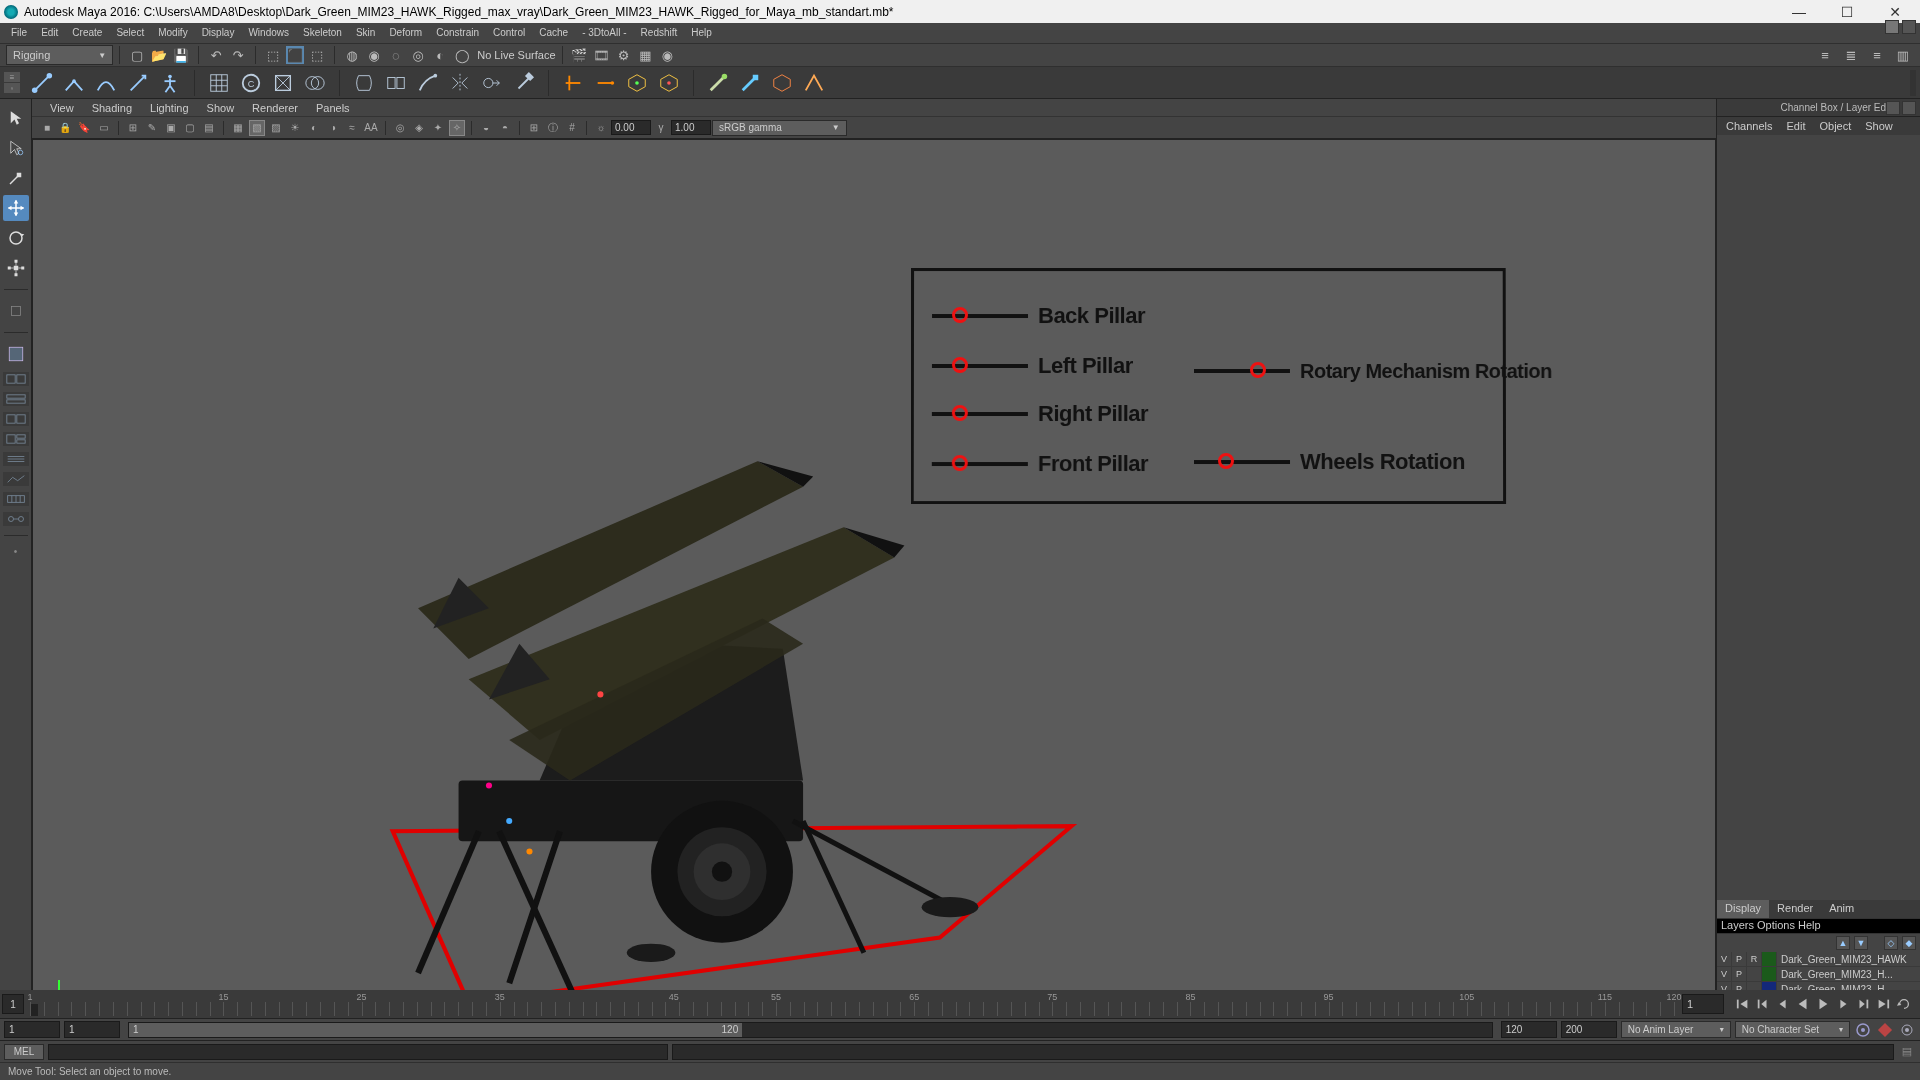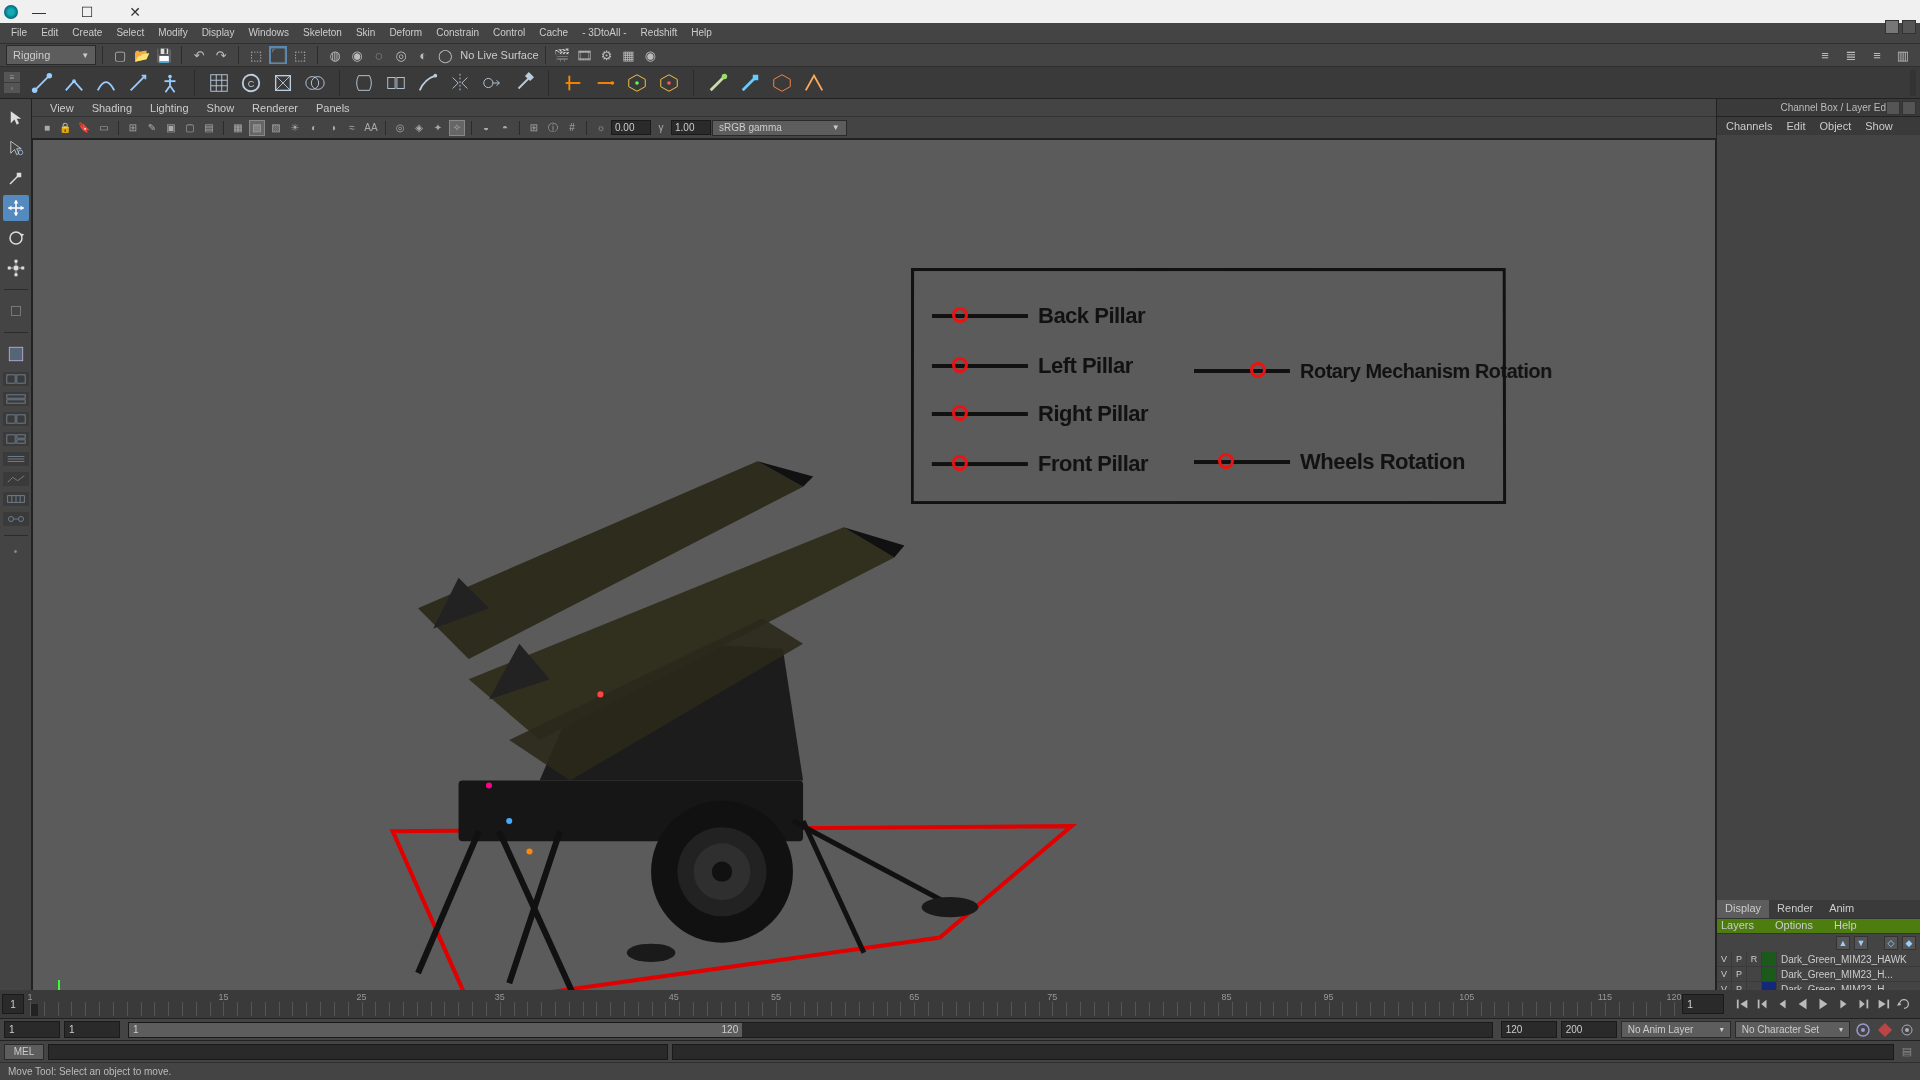--- a/index.html
+++ b/index.html
@@ -11,21 +11,21 @@
 .title-bar .title-text { flex: 1; }
 .win-btns { display: flex; gap: 18px; margin-right: 6px; }
 .win-btn { width: 30px; height: 18px; display: flex; align-items: center; justify-content: center; font-size: 14px; cursor: pointer; color:#333; }
 
 
 .menu-bar { height: 20px; background: #444; display: flex; align-items: center; padding-left: 4px; }
 .menu-bar .menu-item { padding: 0 7px; height: 18px; line-height: 18px; color: #ccc; cursor: pointer; font-size: 10px; }
 
 
 .status-line { height: 24px; background: #444; display: flex; align-items: center; padding: 0 6px; border-top: 1px solid #2f2f2f; border-bottom: 1px solid #2f2f2f; }
-.dropdown { background: #5d5d5d; border: 1px solid #2a2a2a; color: #ccc; height: 20px; display: flex; align-items: center; padding: 0 6px; gap: 31px; cursor: pointer; }
+.dropdown { background: #5d5d5d; border: 1px solid #2a2a2a; color: #ccc; height: 20px; display: flex; align-items: center; padding: 0 6px; gap: 48px; cursor: pointer; }
 .dropdown .arrow { font-size: 8px; }
 .sl-sep { width: 1px; height: 18px; background: #2b2b2b; margin: 0 6px; }
 .sl-icon { width: 18px; height: 18px; display: inline-flex; align-items: center; justify-content: center; margin: 0 2px; cursor: pointer; color: #bbb; font-size: 13px; }
 .sl-icon.active { background: #5a88b0; }
 .nolivesurface { color: #ccc; margin-left: 4px; font-size: 11px; }
 .sl-right { margin-left: auto; display: flex; gap: 4px; }
 
 
 .shelf-bar { height: 32px; background: #3a3a3a; border-bottom: 1px solid #222; display: flex; align-items: center; padding: 0 4px; }
 .shelf-tabs { display: flex; flex-direction: column; gap: 1px; margin-right: 8px; }
@@ -71,21 +71,21 @@
 .rp-tabs1 { height: 18px; background: #3a3a3a; display: flex; align-items: center; gap: 4px; padding: 0 4px; font-size: 11px; }
 .rp-tabs1 .rp-tab { padding: 2px 5px; color: #ccc; cursor: pointer; }
 .rp-body { flex: 1; background: #444; position: relative; }
 .rp-icons-tr { position: absolute; top: 2px; right: 4px; display: flex; gap: 3px; }
 .rp-small-icon { width: 14px; height: 14px; background:#555; border:1px solid #333;}
 
 .layer-section { position: absolute; bottom: 0; left: 0; right: 0; background: #444; }
 .layer-tabs { display: flex; height: 18px; background: #3a3a3a; }
 .layer-tab { padding: 2px 8px; font-size: 11px; color: #ccc; cursor: pointer; }
 .layer-tab.active { background: #5d5d5d; }
-.layer-menu { display: flex; height: 16px; background: #4d7c0f; gap: 21px; padding: 0 4px; font-size: 11px; border-bottom:1px solid #333; border-top:1px solid #333;}
+.layer-menu { display: flex; height: 16px; background: #000000; gap: 3px; padding: 0 4px; font-size: 11px; border-bottom:1px solid #333; border-top:1px solid #333;}
 .layer-menu span { cursor: pointer; }
 .layer-icons { display: flex; justify-content: flex-end; gap: 4px; padding: 2px 4px; height:18px;}
 .layer-icon-btn { width: 14px; height: 14px; background: #555; border: 1px solid #333; cursor: pointer; display:flex; align-items:center; justify-content:center; font-size:9px; color:#9cf;}
 .layer-list { background: #444; }
 .layer-row { display: flex; align-items: center; height: 15px; font-size: 10px; border-bottom: 1px solid #3a3a3a; }
 .layer-row.selected { background: #5a88b0; color: #fff; }
 .layer-cell { width: 15px; height: 14px; border-right: 1px solid #3a3a3a; display: flex; align-items: center; justify-content: center; color: #ccc; font-size:9px;}
 .layer-swatch { width: 15px; height: 14px; border-right: 1px solid #3a3a3a; }
 .layer-name { flex: 1; padding-left: 4px; color: #ccc; white-space: nowrap; overflow: hidden; }
 .layer-scroll { height: 10px; background: #333; position: relative; }
@@ -127,20 +127,21 @@
 .rig-slider { width: 96px; height: 4px; background: #111; position: relative; }
 .rig-handle { position: absolute; left: 20px; top: -7px; width: 16px; height: 16px; border: 3px solid #e11; border-radius: 50%; background: transparent; }
 .rig-label { font-weight: 900; color: #111; font-size: 22px; font-family: Arial Black, Arial, sans-serif; letter-spacing: -0.5px; white-space:nowrap;}
 
 </style>
 </head>
 <body>
 
 <div class="title-bar">
   <div class="maya-icon"></div>
+  <div class="title-text">Autodesk Maya 2016: C:\Users\AMDA8\Desktop\Dark_Green_MIM23_HAWK_Rigged_max_vray\Dark_Green_MIM23_HAWK_Rigged_for_Maya_mb_standart.mb*</div>
   <div class="win-btns">
     <div class="win-btn">—</div>
     <div class="win-btn">☐</div>
     <div class="win-btn">✕</div>
   </div>
 </div>
 
 <div class="menu-bar" id="menu-bar">
     <div class="menu-item">File</div>
     <div class="menu-item">Edit</div>
@@ -712,21 +713,21 @@
     <div class="ts-track" id="ts-track">
       <div class="ts-cursor"></div>
     <div class="ts-label" style="left: 0%;">1</div>
         <div class="ts-label" style="left: 11.7647%;">15</div>
         <div class="ts-label" style="left: 20.1681%;">25</div>
         <div class="ts-label" style="left: 28.5714%; text-align: center;">35</div>
         <div class="ts-label" style="left: 36.9748%; margin-left: 36px;">45</div>
         <div class="ts-label" style="left: 45.3782%;">55</div>
         <div class="ts-label" style="left: 53.7815%;">65</div>
         <div class="ts-label" style="left: 62.1849%;">75</div>
-        <div class="ts-label" style="left: 70.5882%; margin-left: 36px;">85</div>
+        <div class="ts-label" style="left: 70.5882%;">85</div>
         <div class="ts-label" style="left: 78.9916%;">95</div>
         <div class="ts-label" style="left: 87.395%;">105</div>
         <div class="ts-label" style="left: 95.7983%;">115</div>
         <div class="ts-label" style="left: 100%;">120</div>
         <div class="ts-vbar" style="left: 0%;"></div>
         <div class="ts-vbar" style="left: 0.840336%;"></div>
         <div class="ts-vbar" style="left: 1.68067%;"></div>
         <div class="ts-vbar" style="left: 2.52101%;"></div>
         <div class="ts-vbar" style="left: 3.36134%;"></div>
         <div class="ts-vbar" style="left: 4.20168%;"></div>

